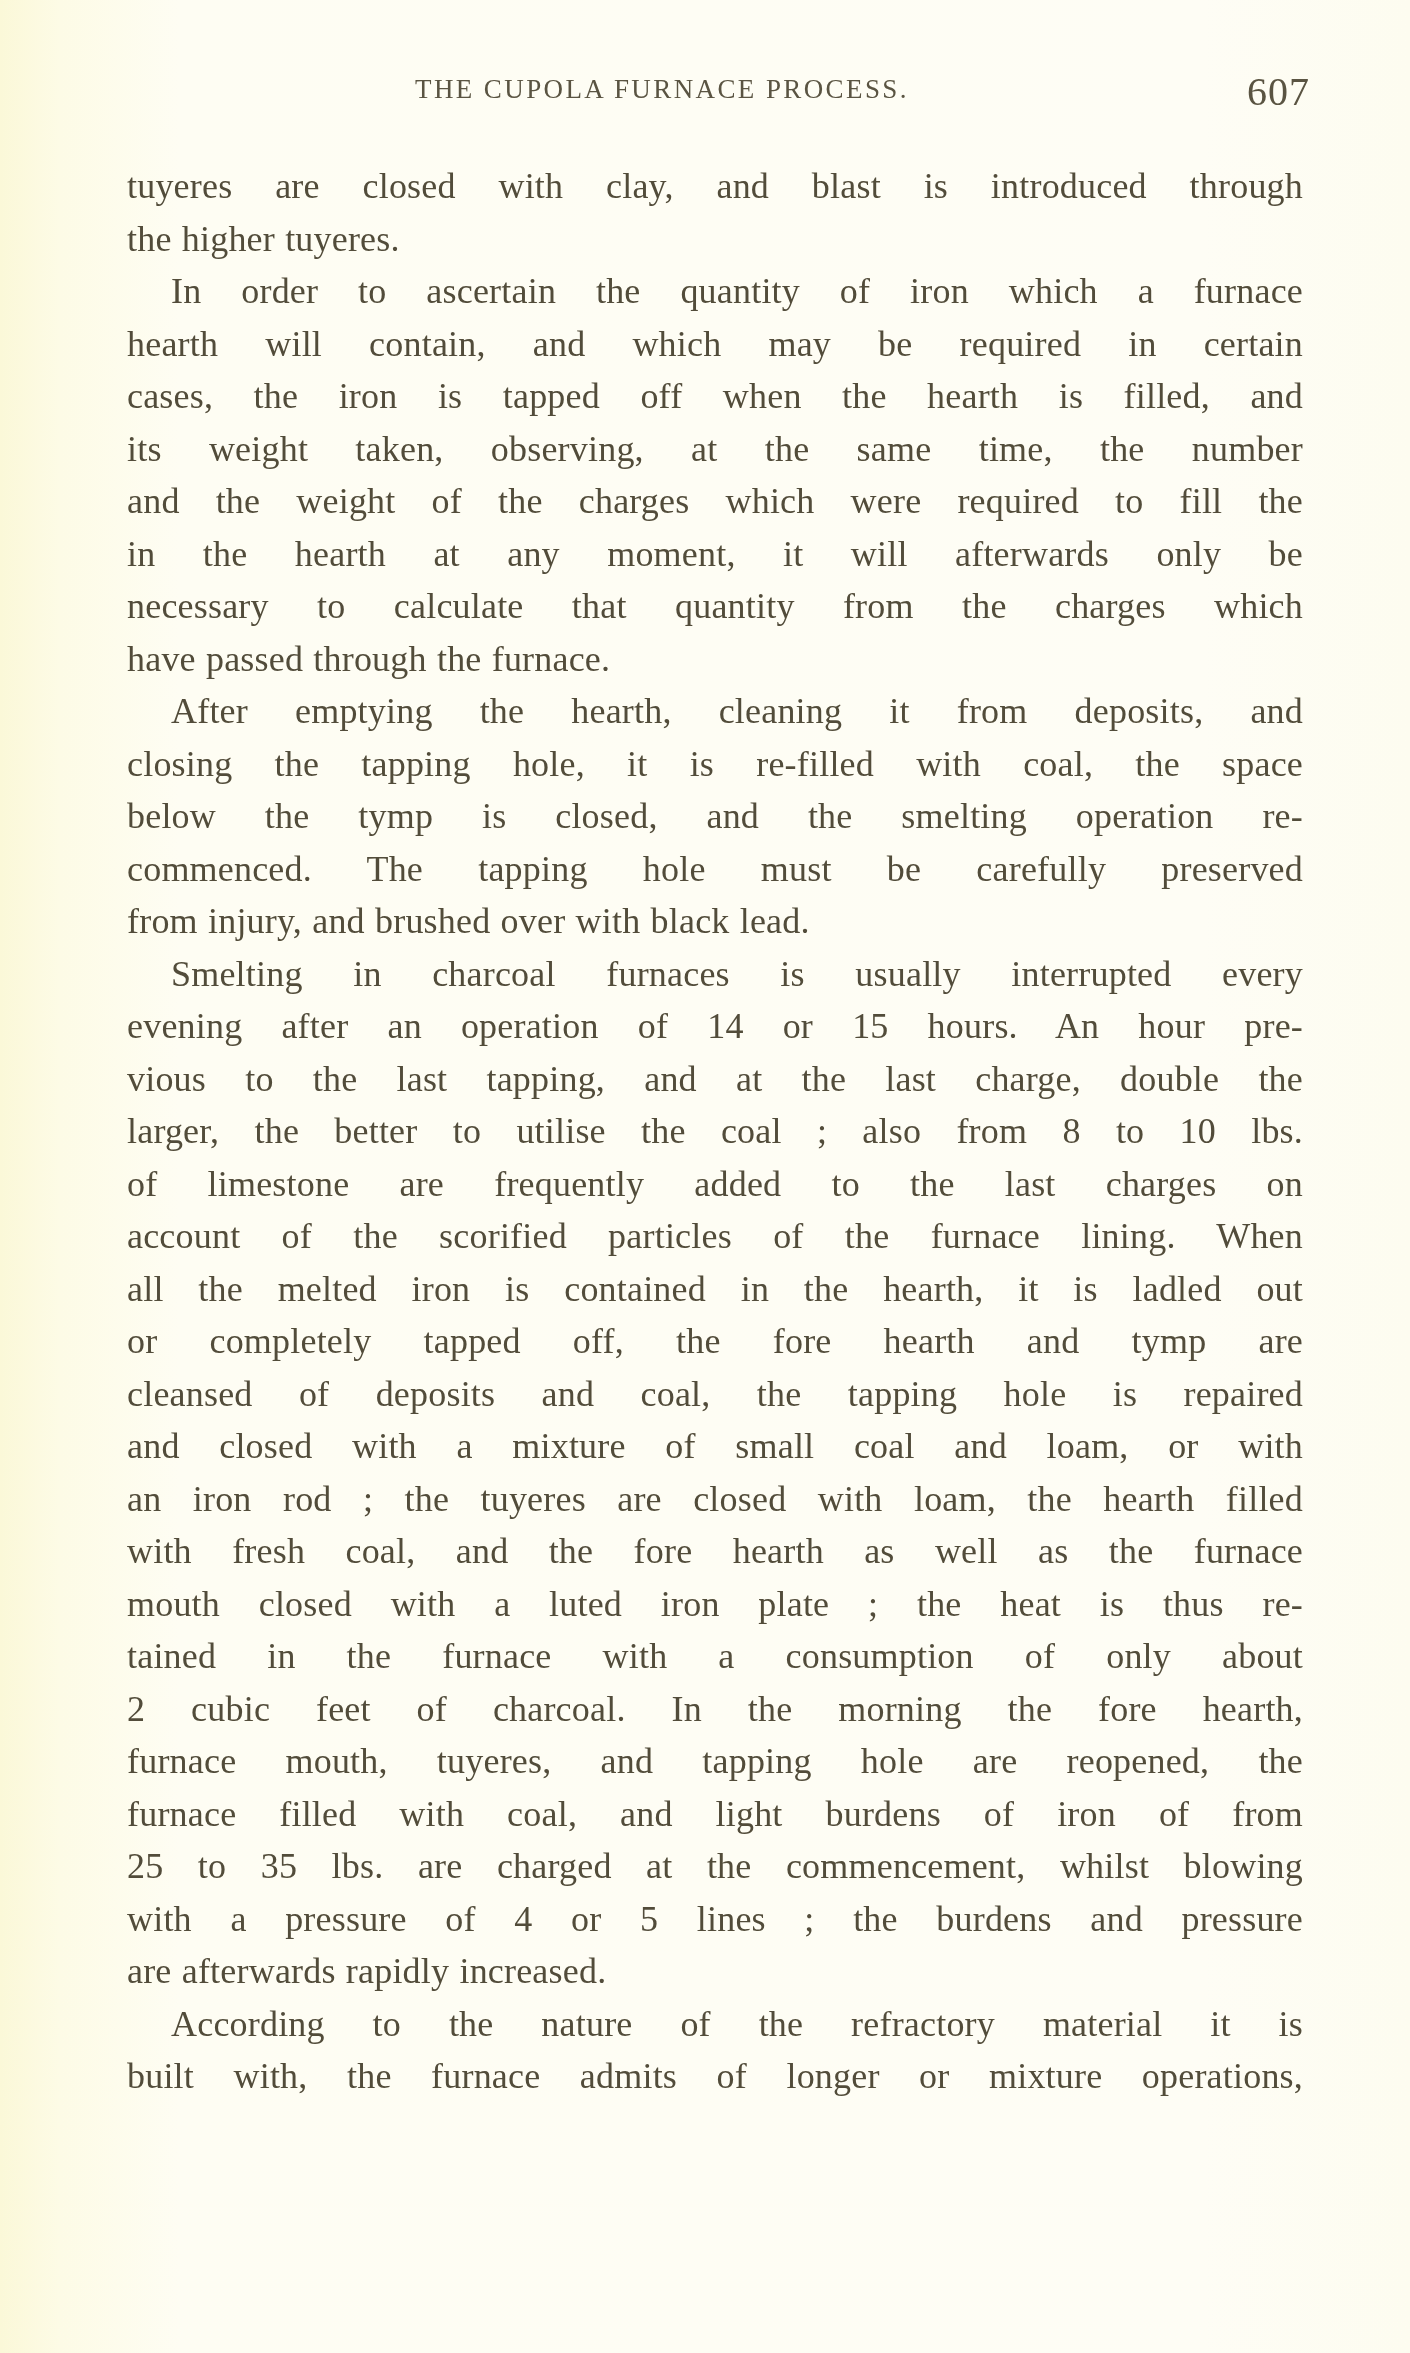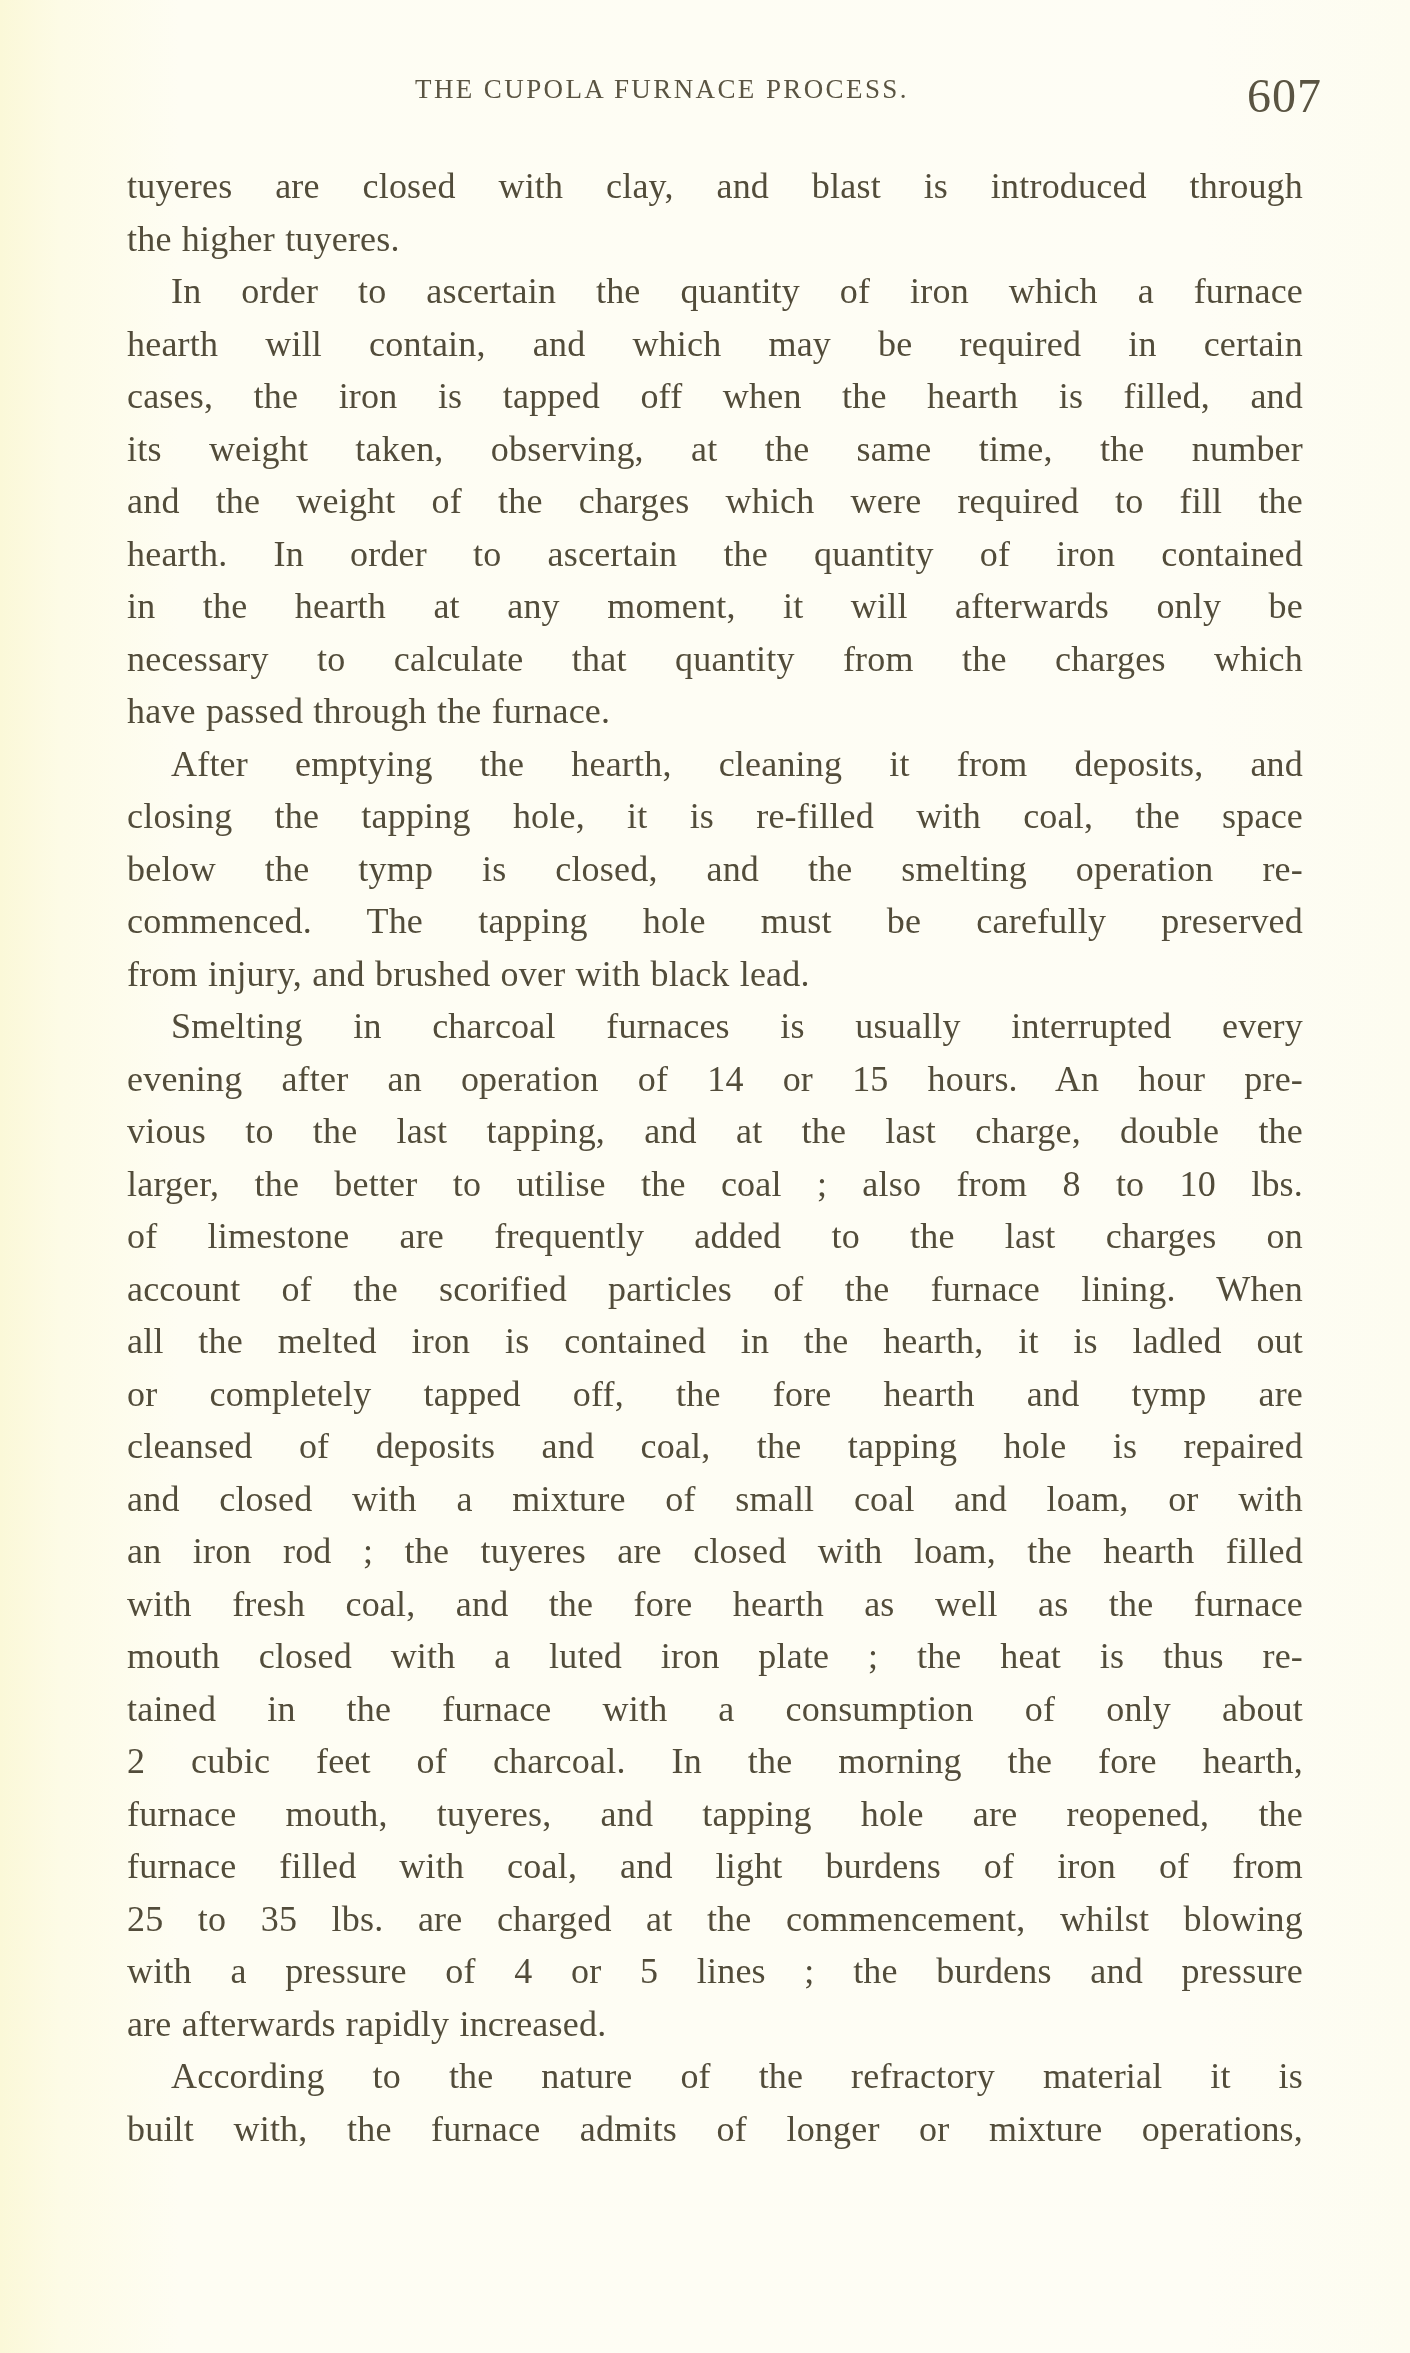--- a/index.html
+++ b/index.html
@@ -13,21 +13,21 @@
   .page-header {
     position: absolute; left: 0; top: 70px; width: 1160px; height: 50px;
   }
   .running-title {
     position: absolute; left: 415px; top: 4px;
     font-size: 27px; letter-spacing: 2.4px; color: #5a5442;
     transform: scaleX(1.0);
   }
   .page-number {
     position: absolute; left: 1247px; top: -2px;
-    font-size: 48px; color: #5a5442; letter-spacing: 1px;
+    font-size: 40px; color: #5a5442; letter-spacing: 1px;
   }
   .body-text {
     position: absolute; left: 127px; top: 160px; width: 1176px;
   }
   .line {
     display: block; height: 52.5px; line-height: 52.5px;
     font-size: 36px; white-space: nowrap;
     text-align: justify; text-align-last: justify;
     letter-spacing: 0.2px; word-spacing: 1px;
   }
@@ -46,21 +46,20 @@
     <div>
       <span class="line">tuyeres are closed with clay, and blast is introduced through</span>
       <span class="line last">the higher tuyeres.</span>
     </div>
     <div>
       <span class="line indent">In order to ascertain the quantity of iron which a furnace</span>
       <span class="line">hearth will contain, and which may be required in certain</span>
       <span class="line">cases, the iron is tapped off when the hearth is filled, and</span>
       <span class="line">its weight taken, observing, at the same time, the number</span>
       <span class="line">and the weight of the charges which were required to fill the</span>
-      <span class="line">hearth. In order to ascertain the quantity of iron contained</span>
       <span class="line">in the hearth at any moment, it will afterwards only be</span>
       <span class="line">necessary to calculate that quantity from the charges which</span>
       <span class="line last">have passed through the furnace.</span>
     </div>
     <div>
       <span class="line indent">After emptying the hearth, cleaning it from deposits, and</span>
       <span class="line">closing the tapping hole, it is re-filled with coal, the space</span>
       <span class="line">below the tymp is closed, and the smelting operation re-</span>
       <span class="line">commenced. The tapping hole must be carefully preserved</span>
       <span class="line last">from injury, and brushed over with black lead.</span>

